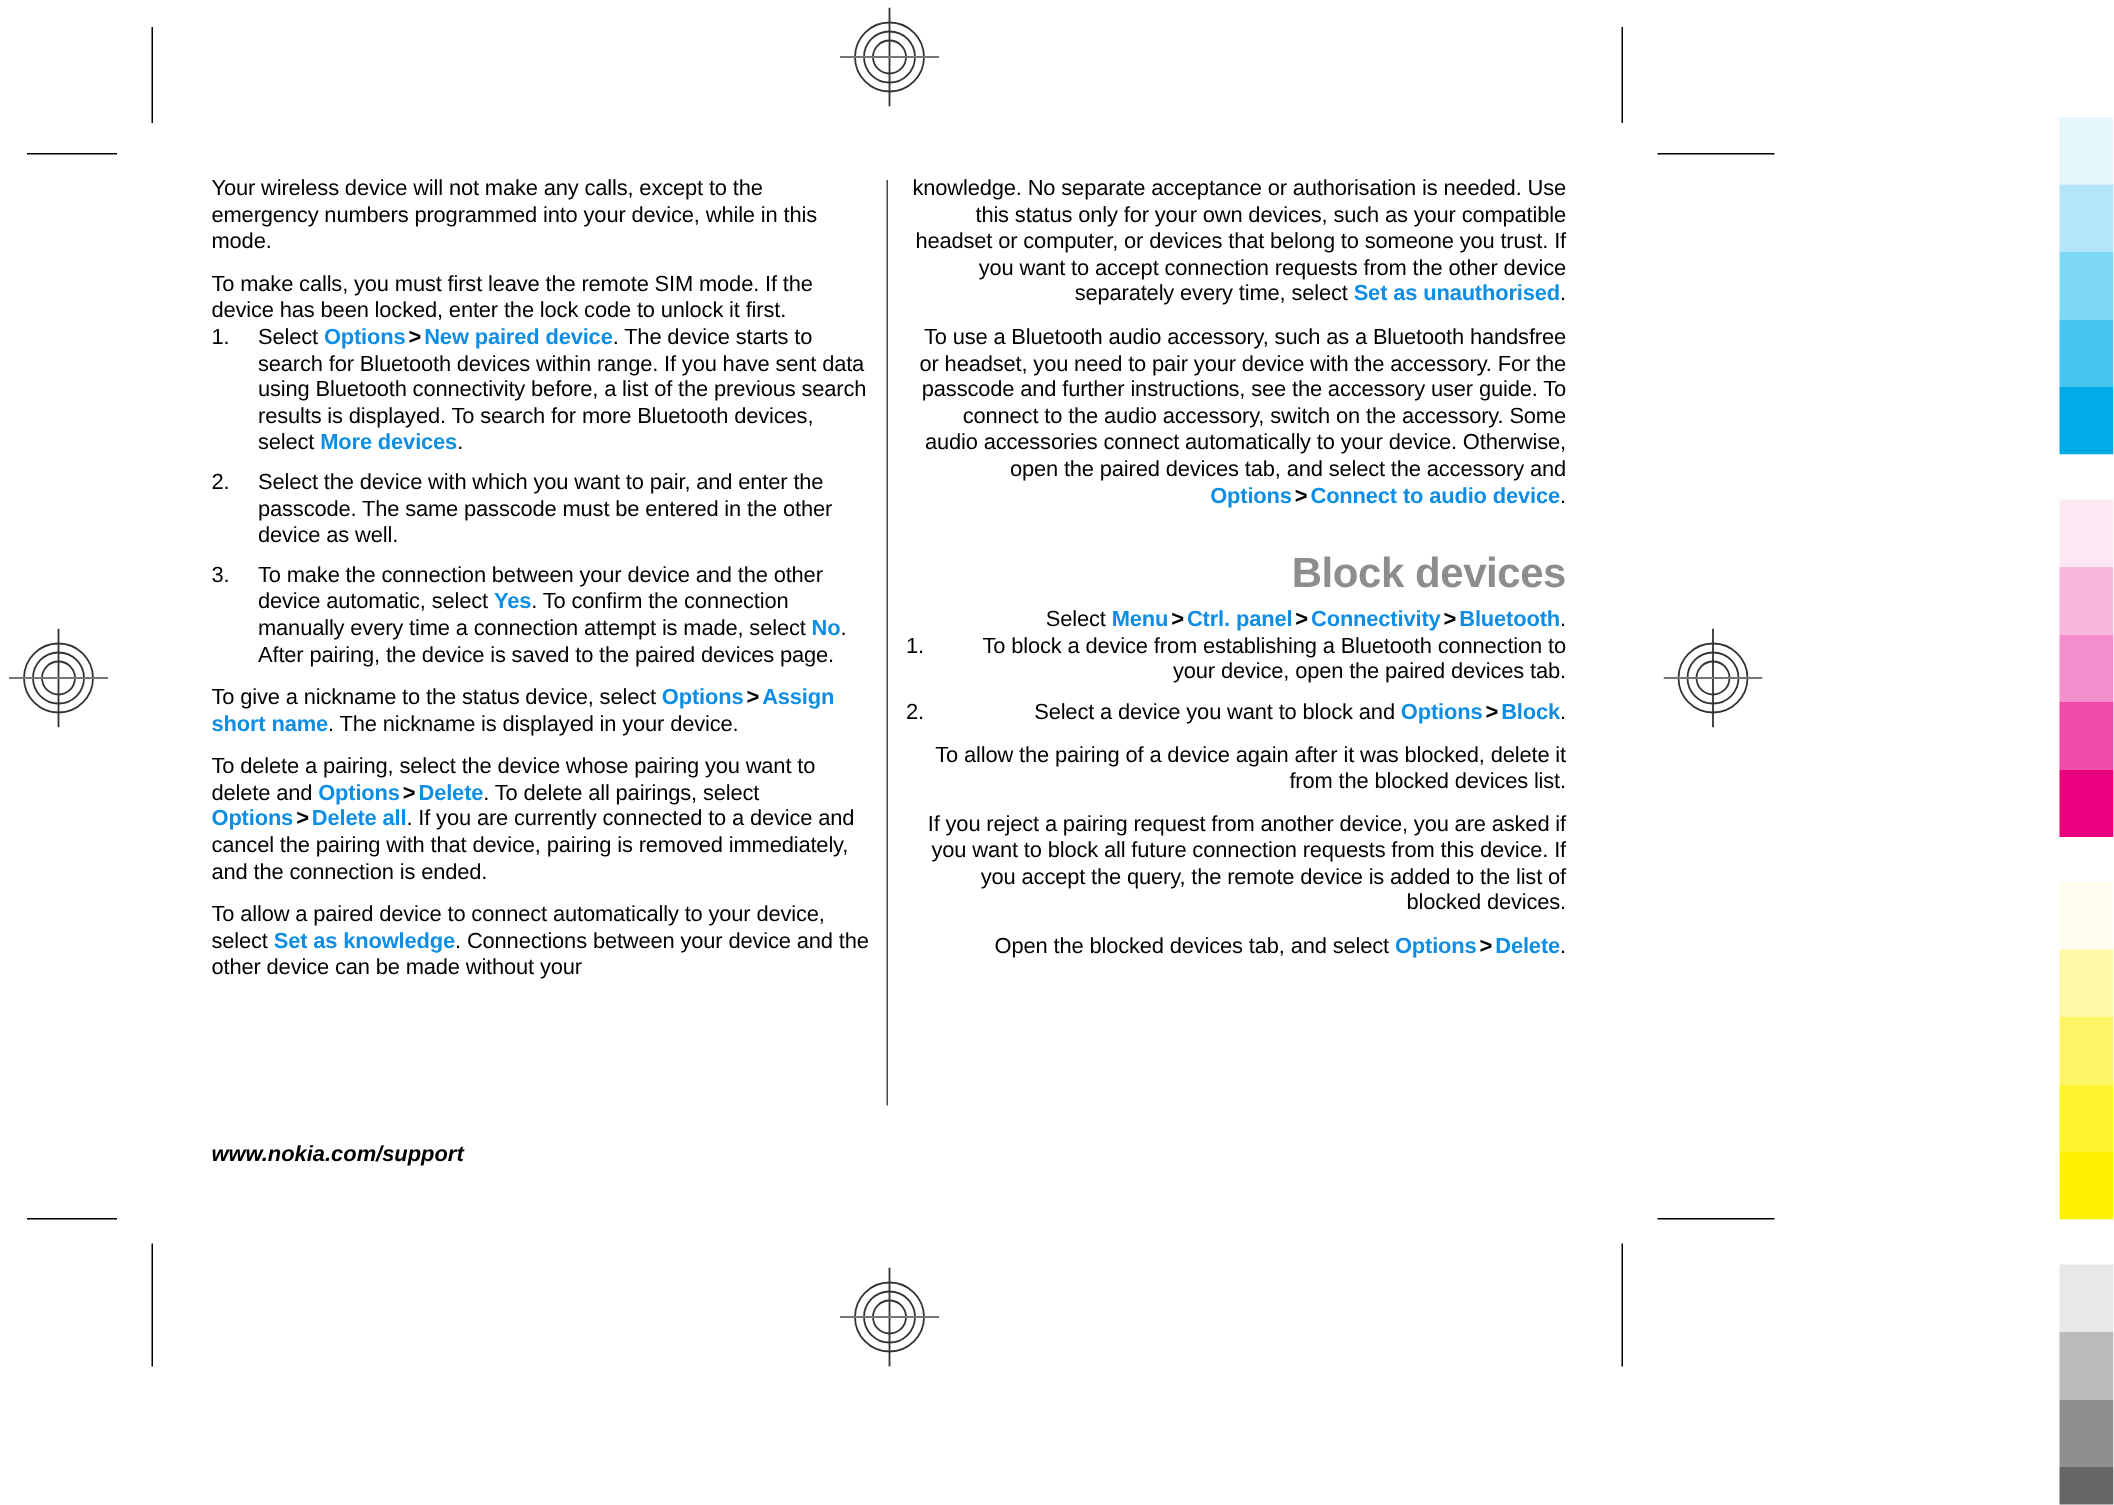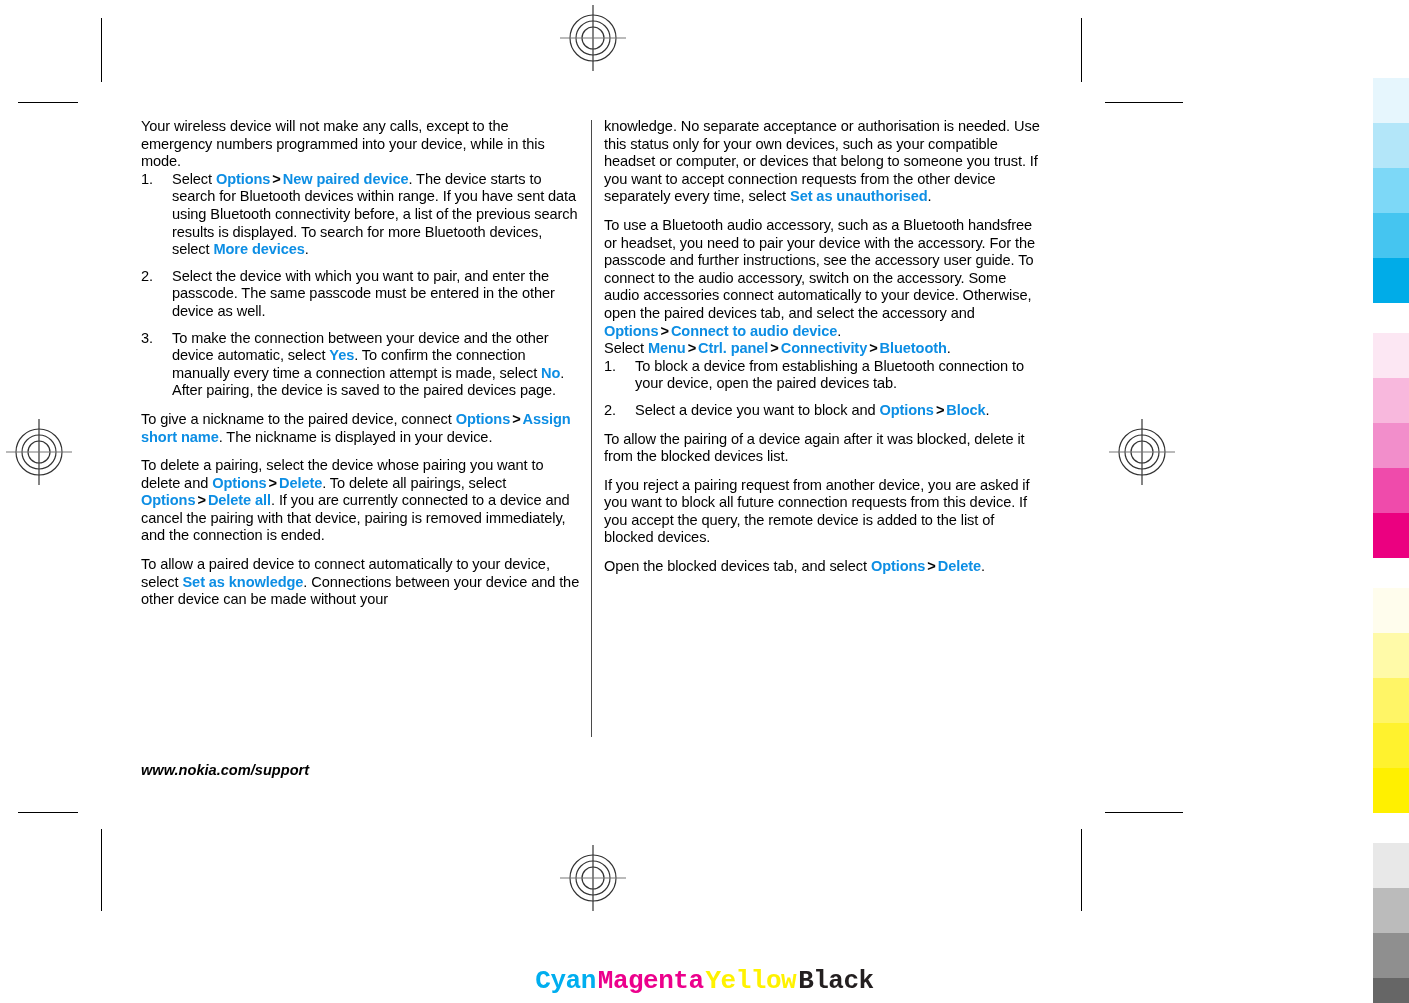--- a/index.html
+++ b/index.html
@@ -20,21 +20,21 @@
   
   .col{
     position:absolute;
     width:440px;
     font-size:14.6px;
     line-height:17.6px;
     color:#000;
     letter-spacing:-0.1px;
   }
   .col-left{left:141px;top:118px;}
-  .col-right{left:604px;top:118px;}
+  .col-right{left:604px;top:118px;text-align:right;}
 
   .divider{
     position:absolute;
     left:591px;top:120px;
     width:1px;height:617px;
     background:#4a4a4a;
   }
 
   p{margin:0 0 11px 0;}
   p:last-child{margin-bottom:0;}
@@ -149,38 +149,40 @@
   <div class="cropline" style="left:101px;top:829px;width:1px;height:82px;"></div>
   <div class="cropline" style="left:18px;top:812px;width:60px;height:1px;"></div>
   <div class="cropline" style="left:1081px;top:829px;width:1px;height:82px;"></div>
   <div class="cropline" style="left:1105px;top:812px;width:78px;height:1px;"></div>
 
   <div class="divider"></div>
 
   <div class="col col-left">
     <div id="left-paras-before">
         <p><span>Your wireless device will not make any calls, except to the emergency numbers programmed into your device, while in this mode.</span></p>
+        <p><span>To make calls, you must first leave the remote SIM mode. If the device has been locked, enter the lock code to unlock it first.</span></p>
       </div>
     <ol class="steps" id="left-steps">
         <li><span>Select </span><span class="lnk">Options</span><span class="gt">&gt;</span><span class="lnk">New paired device</span><span>. The device starts to search for Bluetooth devices within range. If you have sent data using Bluetooth connectivity before, a list of the previous search results is displayed. To search for more Bluetooth devices, select </span><span class="lnk">More devices</span><span>.</span></li>
         <li><span>Select the device with which you want to pair, and enter the passcode. The same passcode must be entered in the other device as well.</span></li>
         <li><span>To make the connection between your device and the other device automatic, select </span><span class="lnk">Yes</span><span>. To confirm the connection manually every time a connection attempt is made, select </span><span class="lnk">No</span><span>. After pairing, the device is saved to the paired devices page.</span></li>
       </ol>
     <div id="left-paras-after">
-        <p><span>To give a nickname to the paired device, connect </span><span class="lnk">Options</span><span class="gt">&gt;</span><span class="lnk">Assign short name</span><span>. The nickname is displayed in your device.</span></p>
+        <p><span>To give a nickname to the status device, select </span><span class="lnk">Options</span><span class="gt">&gt;</span><span class="lnk">Assign short name</span><span>. The nickname is displayed in your device.</span></p>
         <p><span>To delete a pairing, select the device whose pairing you want to delete and </span><span class="lnk">Options</span><span class="gt">&gt;</span><span class="lnk">Delete</span><span>. To delete all pairings, select </span><span class="lnk">Options</span><span class="gt">&gt;</span><span class="lnk">Delete all</span><span>. If you are currently connected to a device and cancel the pairing with that device, pairing is removed immediately, and the connection is ended.</span></p>
         <p><span>To allow a paired device to connect automatically to your device, select </span><span class="lnk">Set as knowledge</span><span>. Connections between your device and the other device can be made without your</span></p>
       </div>
   </div>
 
   <div class="col col-right">
     <div id="right-paras-before">
         <p><span>knowledge. No separate acceptance or authorisation is needed. Use this status only for your own devices, such as your compatible headset or computer, or devices that belong to someone you trust. If you want to accept connection requests from the other device separately every time, select </span><span class="lnk">Set as unauthorised</span><span>.</span></p>
         <p><span>To use a Bluetooth audio accessory, such as a Bluetooth handsfree or headset, you need to pair your device with the accessory. For the passcode and further instructions, see the accessory user guide. To connect to the audio accessory, switch on the accessory. Some audio accessories connect automatically to your device. Otherwise, open the paired devices tab, and select the accessory and </span><span class="lnk">Options</span><span class="gt">&gt;</span><span class="lnk">Connect to audio device</span><span>.</span></p>
       </div>
+    <h2 class="sect">Block devices</h2>
     <div id="right-path">
         <p><span>Select </span><span class="lnk">Menu</span><span class="gt">&gt;</span><span class="lnk">Ctrl. panel</span><span class="gt">&gt;</span><span class="lnk">Connectivity</span><span class="gt">&gt;</span><span class="lnk">Bluetooth</span><span>.</span></p>
       </div>
     <ol class="steps" id="right-steps">
         <li><span>To block a device from establishing a Bluetooth connection to your device, open the paired devices tab.</span></li>
         <li><span>Select a device you want to block and </span><span class="lnk">Options</span><span class="gt">&gt;</span><span class="lnk">Block</span><span>.</span></li>
       </ol>
     <div id="right-paras-after">
         <p><span>To allow the pairing of a device again after it was blocked, delete it from the blocked devices list.</span></p>
         <p><span>If you reject a pairing request from another device, you are asked if you want to block all future connection requests from this device. If you accept the query, the remote device is added to the list of blocked devices.</span></p>
@@ -208,15 +210,14 @@
       <div class="sw" style="background: rgb(255, 245, 102);"></div>
       <div class="sw" style="background: rgb(255, 242, 46);"></div>
       <div class="sw" style="background: rgb(255, 240, 0);"></div>
       <div class="sw-gap"></div>
       <div class="sw" style="background: rgb(232, 232, 232);"></div>
       <div class="sw" style="background: rgb(187, 187, 187);"></div>
       <div class="sw" style="background: rgb(143, 143, 143);"></div>
       <div class="sw" style="background: rgb(102, 102, 102);"></div>
     </div>
 
-  <div class="cmyk" id="cmyk-host"><span style="color: rgb(0, 174, 239);">Cyan</span><span style="color: rgb(236, 0, 140);">Magenta</span><span style="color: rgb(255, 242, 0);">Yellow</span><span style="color: rgb(35, 31, 32);">Black</span></div>
 
 </div>
 
 </body></html>

